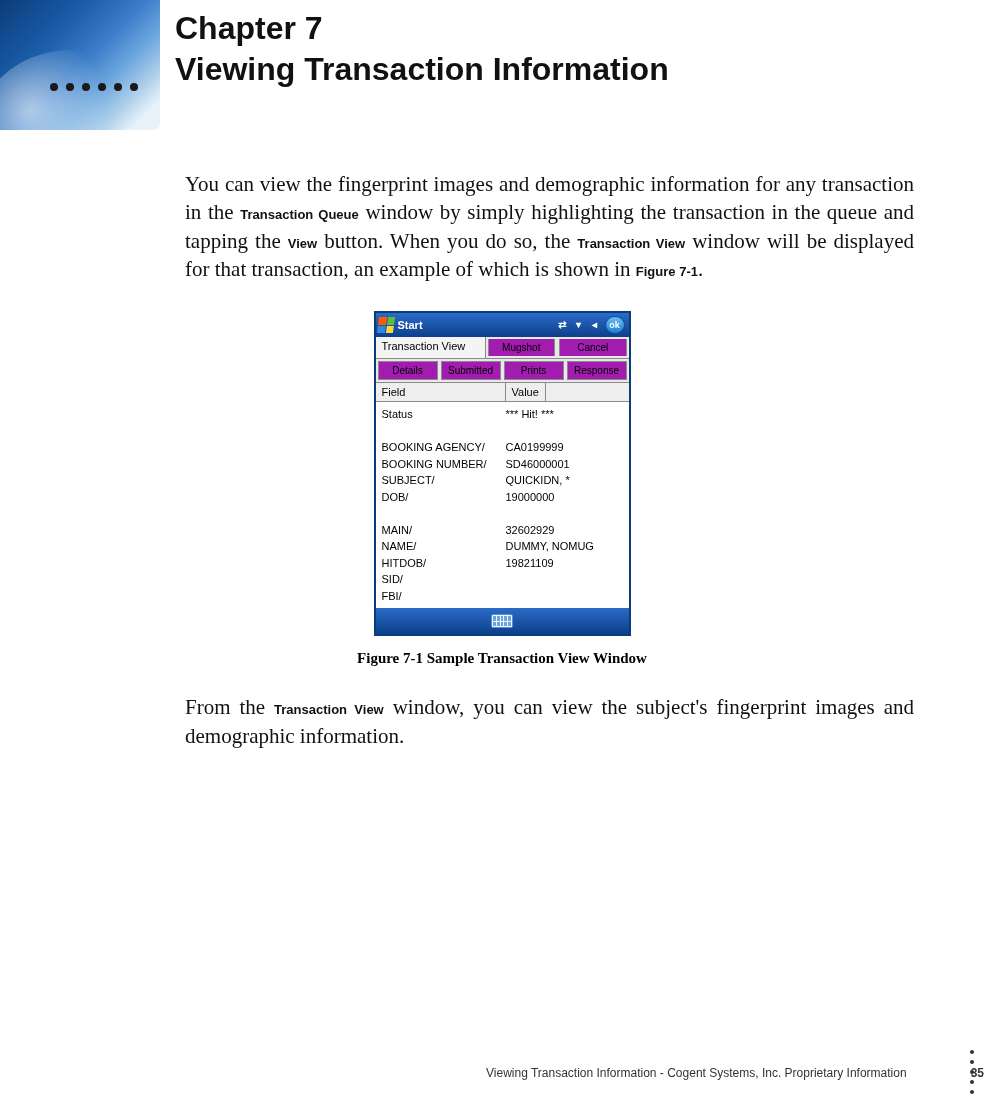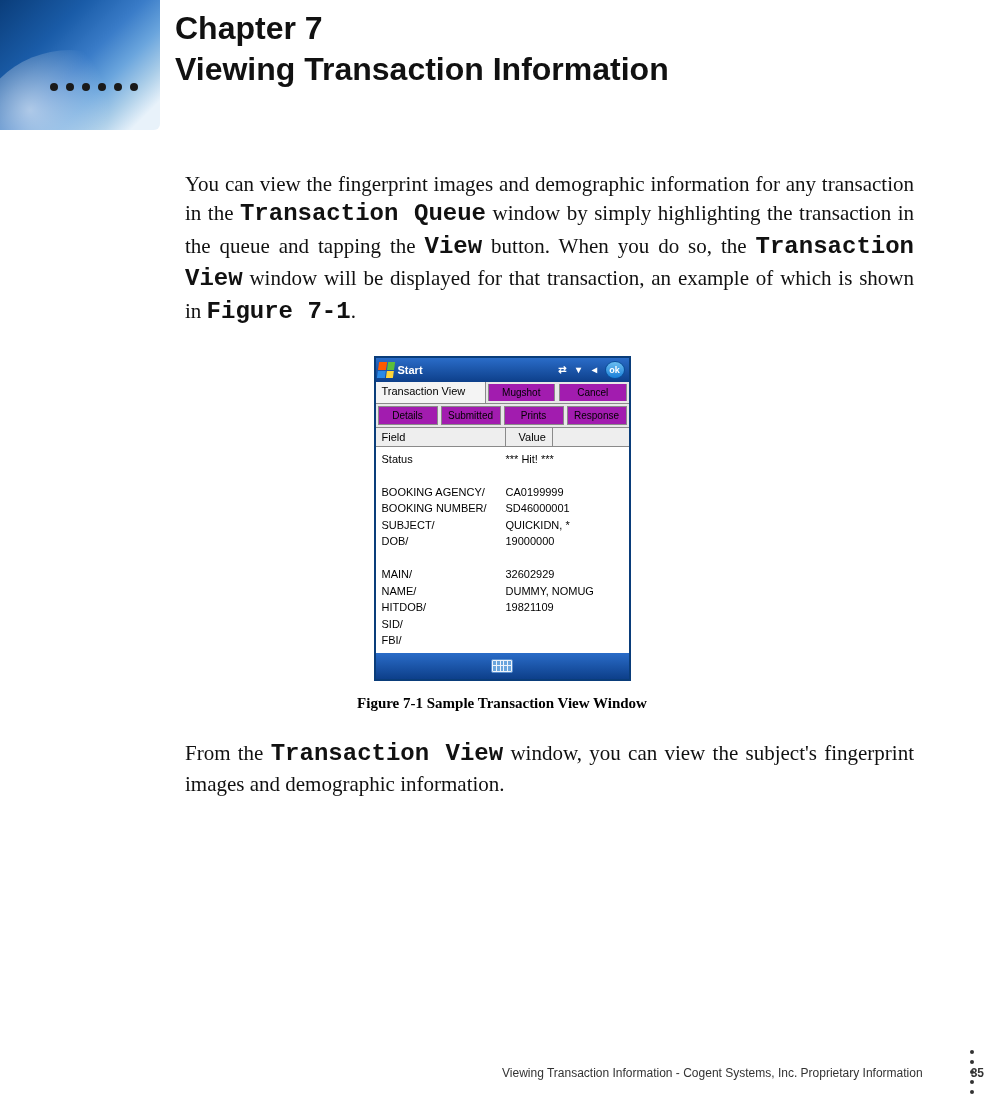--- a/index.html
+++ b/index.html
@@ -56,21 +56,21 @@
     color: #111;
     margin-top: 4px;
   }
   .body-text {
     margin: 40px 90px 0 185px;
     font-size: 21px;
     line-height: 1.35;
     color: #111;
     text-align: justify;
   }
-  .body-text .b { font-family: Liberation Mono, monospace; font-weight: bold; font-size: 24px; }
+  .body-text .b { font-family: Liberation Sans, sans-serif; font-weight: bold; font-size: 13px; }
   .figure-wrap {
     display:flex; flex-direction:column; align-items:center;
     margin-top: 28px;
   }
   .device {
     width: 257px;
     border: 2px solid #0a3d7a;
     background:#fff;
     font-family: Tahoma, Arial, sans-serif;
     font-size: 11px;
@@ -134,21 +134,20 @@
     background:#e8e8e8;
     border-bottom:1px solid #8a8a8a;
     padding:2px;
     gap:3px;
   }
   .tabrow2 .btn { margin:0; border:1px solid #8a8a8a; }
   .colhead {
     display:flex;
     background:#eee;
     border-bottom:1px solid #8a8a8a;
-    gap:7px;
   }
   .colhead div {
     padding:3px 6px;
     font-size:11px;
     border-right:1px solid #8a8a8a;
   }
   .colhead .ch-f { width:130px; }
   .fields-area {
     min-height: 200px;
     background:#fff;
@@ -188,21 +187,21 @@
     bottom: 22px;
     right: 12px;
     left: 0;
     display:flex;
     justify-content:flex-end;
     align-items:center;
     font-family: Arial, Helvetica, sans-serif;
     font-size: 12px;
     color:#333;
   }
-  .footer .ft { margin-right: 48px; }
+  .footer .ft { margin-right: 64px; }
   .footer .pnum { font-weight:bold; margin-right:8px; }
   .vdots {
     position:absolute;
     right: 30px;
     bottom: 8px;
     display:flex; flex-direction:column; gap:6px;
   }
   .vdots span { width:4px;height:4px;background:#333;border-radius:50%; }
 </style>
 </head>

